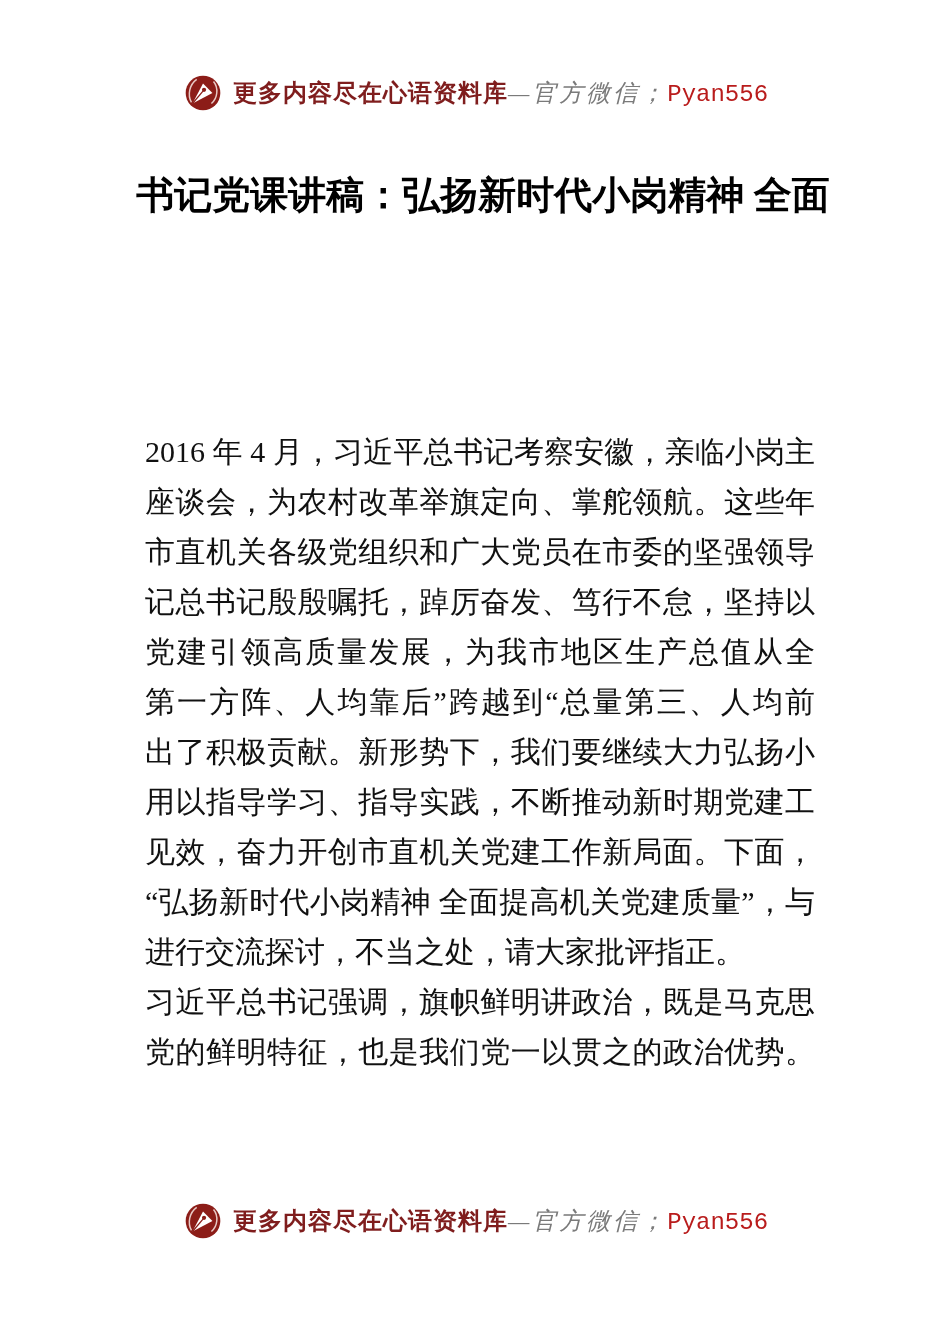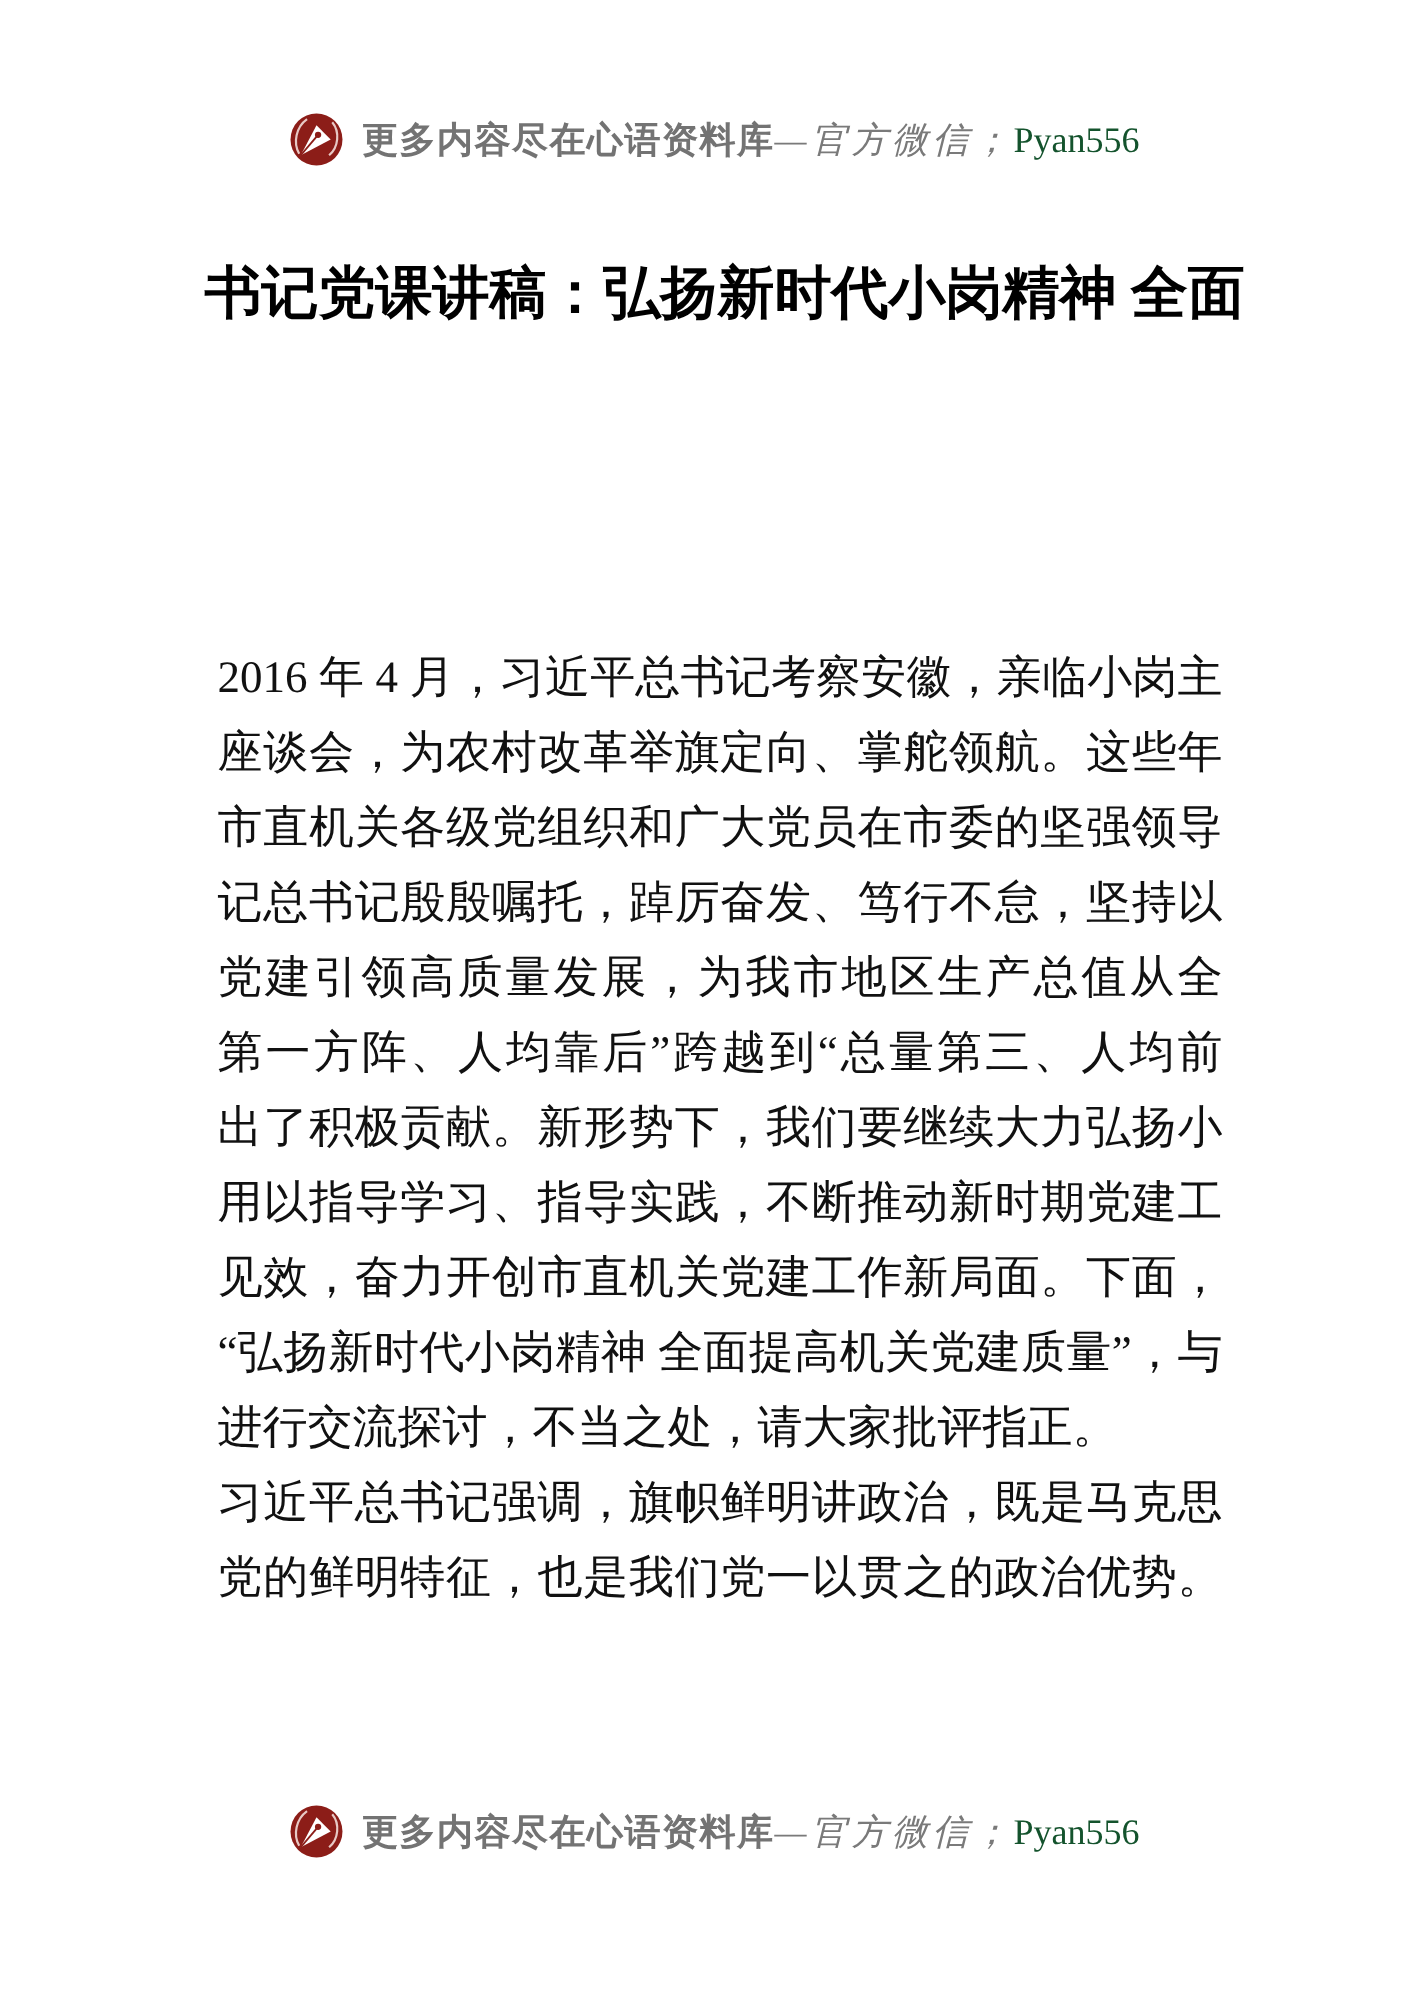--- a/index.html
+++ b/index.html
@@ -19,23 +19,23 @@
     display: flex;
     justify-content: center;
     align-items: center;
     gap: 9px;
     white-space: nowrap;
   }
   .branding.header { top: 72px; }
   .branding.footer { top: 1200px; }
   .brand-logo { width: 42px; height: 42px; flex: 0 0 auto; }
   .brand-text { font-size: 24px; font-weight: bold; letter-spacing: 1px; }
-  .brand-main { color: #737373; }
+  .brand-main { color: #7f1d1d; }
   .brand-label { color: #7a7a7a; font-weight: normal; font-style: italic; letter-spacing: 3px; }
-  .brand-id { color: #14532d; font-weight: normal; font-family: Liberation Serif, serif; letter-spacing: 0; }
+  .brand-id { color: #b91c1c; font-weight: normal; font-family: Liberation Mono, monospace; letter-spacing: 0; }
 
   
   .doc-title {
     position: absolute;
     left: 0; right: 0;
     text-align: center;
     font-size: 38px;
     font-weight: bold;
     color: #000000;
     letter-spacing: 0px;

